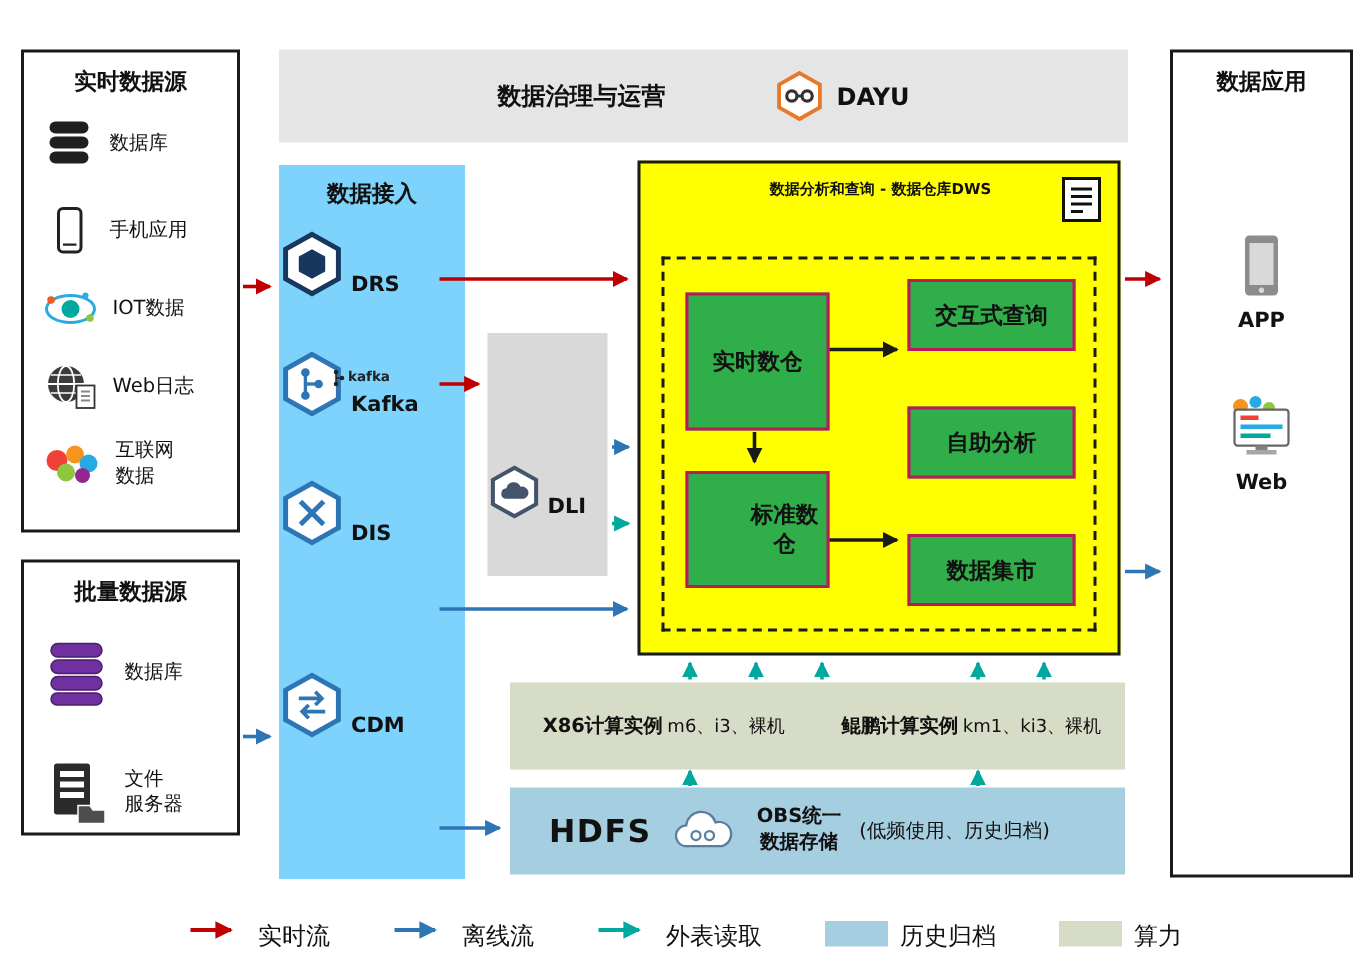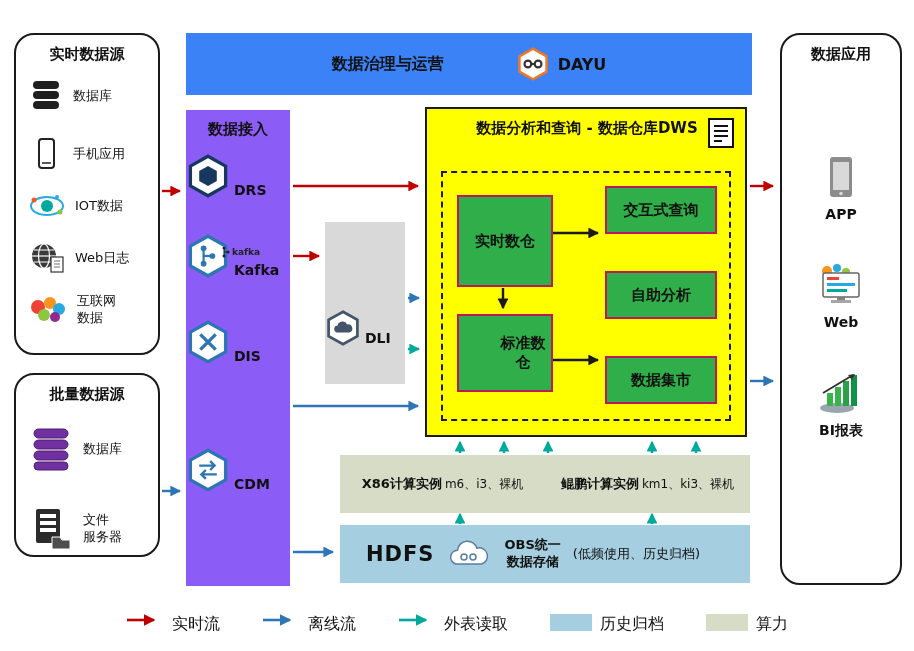--- a/index.html
+++ b/index.html
@@ -1,48 +1,48 @@
 <!DOCTYPE html>
 <html><head>
 <meta charset="utf-8">
 <style>
   * { margin:0; padding:0; box-sizing:border-box; }
   body { font-family:"DejaVu Sans","Liberation Sans",sans-serif; background:#fff; }
   .canvas { position:relative; width:914px; height:651px; background:#fff; color:#111; overflow:hidden; }
   .abs { position:absolute; }
 
-  .outline-box { border:2px solid #1a1a1a; border-radius:20px; background:#fff; }
+  .outline-box { border:2px solid #1a1a1a; border-radius:0; background:#fff; }
   .box-title { font-weight:bold; font-size:15px; text-align:center; padding-top:10px; }
 
   
   .rt-box  { left:14px; top:33px;  width:146px; height:322px; }
   .bat-box { left:14px; top:373px; width:146px; height:184px; }
   .src-row { position:absolute; left:12px; right:4px; display:flex; align-items:center; gap:9px; }
   .src-label { font-size:13px; line-height:1.3; white-space:pre-line; }
 
   
-  .gov-bar { left:186px; top:33px; width:566px; height:62px; background:#3b82f6;
+  .gov-bar { left:186px; top:33px; width:566px; height:62px; background:#e5e5e5;
              display:flex; align-items:center; justify-content:center; gap:72px; }
   .gov-title { font-weight:bold; font-size:16px; }
   .gov-logo { display:flex; align-items:center; gap:8px; font-weight:bold; font-size:16px; }
 
   
-  .ing-col { left:186px; top:110px; width:104px; height:476px; background:#8b5cf6; }
+  .ing-col { left:186px; top:110px; width:124px; height:476px; background:#7dd3fc; }
   .svc { position:absolute; left:0; right:0; display:flex; flex-direction:row; align-items:flex-end;
          gap:4px; font-weight:bold; font-size:14px; }
   .kafka-wrap { position:relative; }
   .kafka-mini { position:absolute; right:-30px; top:12px; font-size:9px; font-weight:bold; color:#222;
                 display:flex; align-items:center; gap:2px; }
 
   
   .eng-box { left:325px; top:222px; width:80px; height:162px; background:#d9d9d9; }
 
   
   .dws-box { left:425px; top:107px; width:322px; height:330px; background:#ffff00; border:2px solid #1a1a1a; }
-  .dws-title { padding:10px 40px 0 26px; font-weight:bold; font-size:15px; text-align:center;margin-left:16px; }
+  .dws-title { padding:10px 40px 0 26px; font-weight:bold; font-size:10px; text-align:center;margin-left:16px; }
   .dws-dashed { position:absolute; left:14px; top:62px; width:290px; height:250px; border:2px dashed #1a1a1a; }
   .dws-cell { position:absolute; background:#2fae49; border:2px solid #be185d; display:flex; align-items:center;
               justify-content:center; font-weight:bold; font-size:15px; text-align:center; }
 
   
   .cmp-box { left:340px; top:455px; width:410px; height:58px; background:#d6dcc5; display:flex; }
   .cmp-half { flex:1; display:flex; align-items:center; justify-content:center; gap:3px; }
   .cmp-title { font-weight:bold; font-size:13px; }
   .cmp-detail { font-size:12px; }
 
@@ -326,32 +326,20 @@
         <rect x="8" y="10" width="36" height="24" rx="2" fill="#fff" stroke="#666" stroke-width="1.5"></rect>
         <rect x="12" y="14" width="12" height="3" fill="#ef4136"></rect>
           <rect x="12" y="20" width="28" height="3" fill="#27aae1"></rect>
           <rect x="12" y="26" width="20" height="3" fill="#00a99d"></rect>
         <rect x="22" y="34" width="8" height="3" fill="#808080"></rect>
           <rect x="16" y="37" width="20" height="3" fill="#a6a6a6"></rect>
       </svg>
       <span class="app-label">Web</span>
     </div>
 
-    <div class="app-item" style="top:336px">
-      <svg width="52" height="44" viewBox="0 0 52 44">
-        <ellipse cx="22" cy="37" rx="17" ry="5" fill="#9aa5b1"></ellipse>
-        <rect x="12" y="22" width="6" height="13" fill="#37b34a"></rect>
-          <rect x="20" y="16" width="6" height="19" fill="#37b34a"></rect>
-        <rect x="28" y="10" width="6" height="25" fill="#2aa148"></rect>
-          <rect x="36" y="4" width="6" height="31" fill="#0e9347"></rect>
-        <path d="M8 22 L38 4" stroke="#333" stroke-width="2" fill="none"></path>
-        <path d="M40 3 L33 4 L37 9 Z" fill="#333"></path>
-      </svg>
-      <span class="app-label">BI报表</span>
-    </div>
   </div>
 
   <svg class="arrows" width="914" height="651">
     <g stroke-width="2.4" fill="none">
 
       <line x1="162" y1="191" x2="180" y2="191" stroke="#c00000" marker-end="url(#ah-red)"></line>
       <line x1="293" y1="186" x2="418" y2="186" stroke="#c00000" marker-end="url(#ah-red)"></line>
       <line x1="293" y1="256" x2="319" y2="256" stroke="#c00000" marker-end="url(#ah-red)"></line>
       <line x1="750" y1="186" x2="773" y2="186" stroke="#c00000" marker-end="url(#ah-red)"></line>
 

